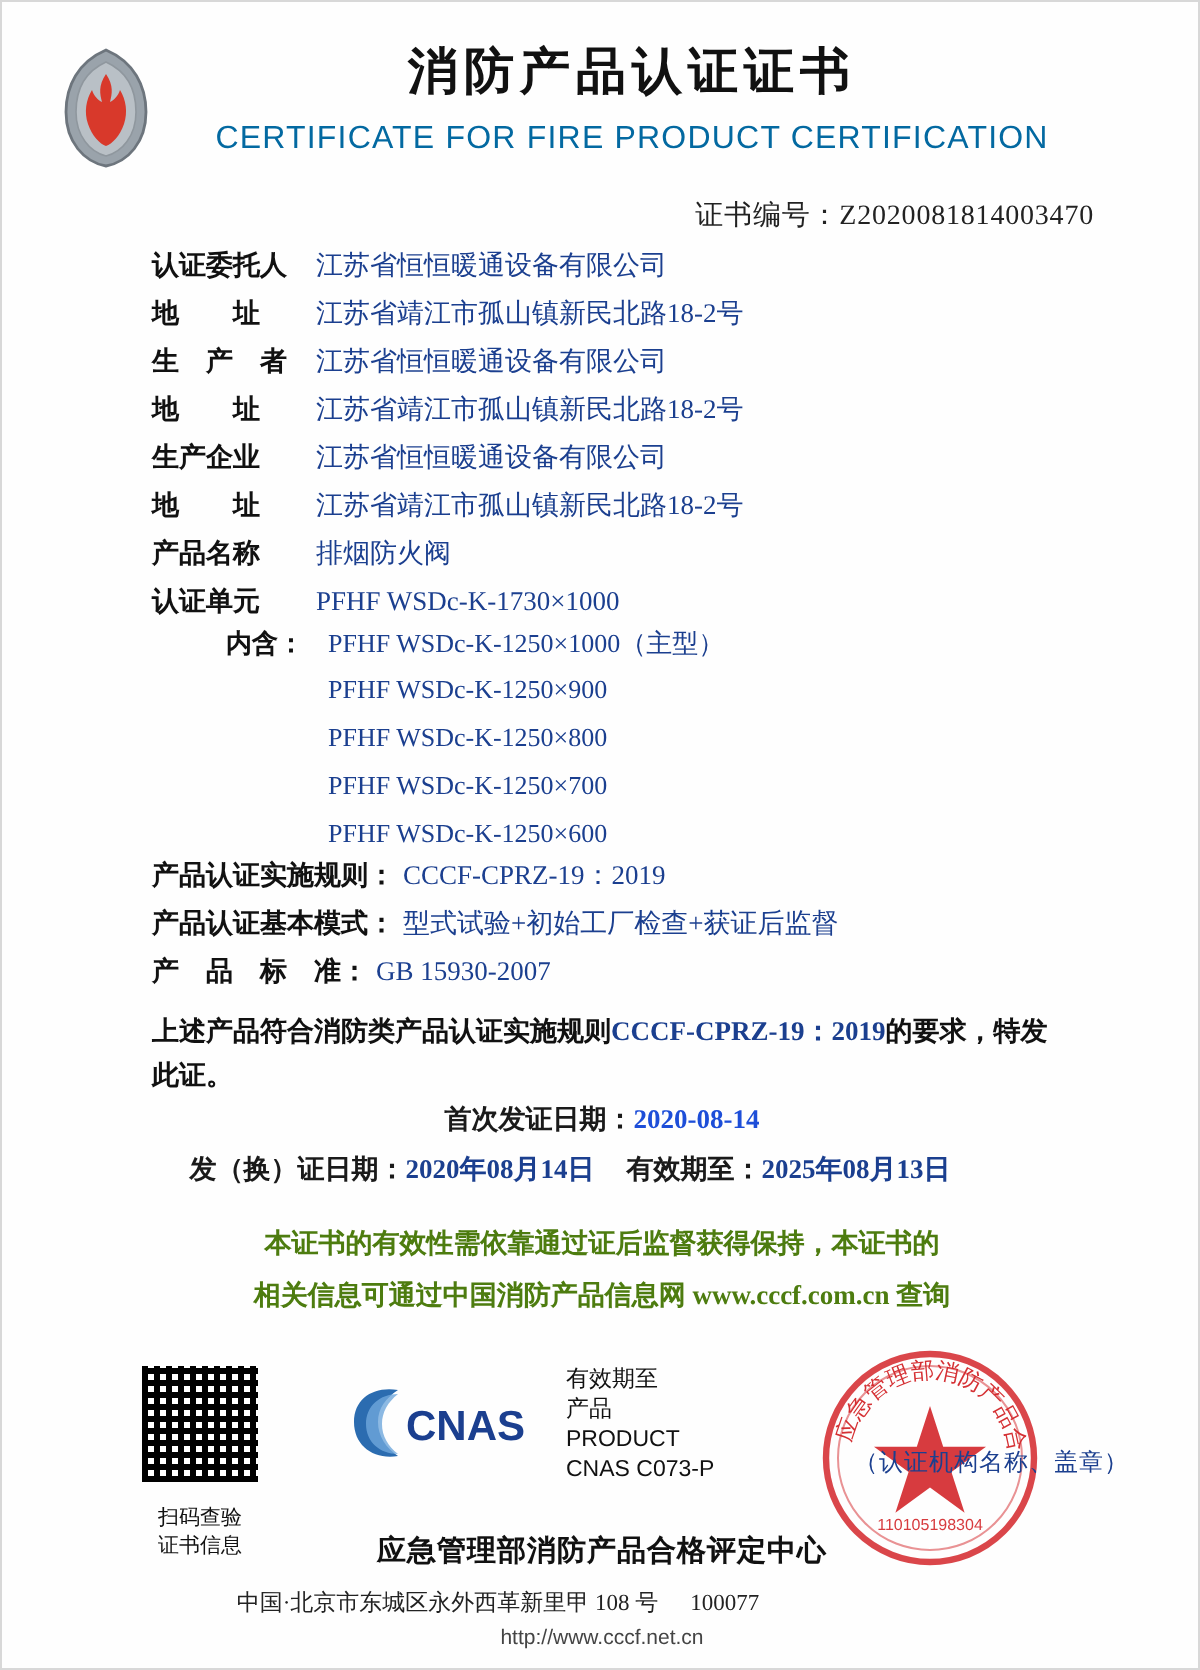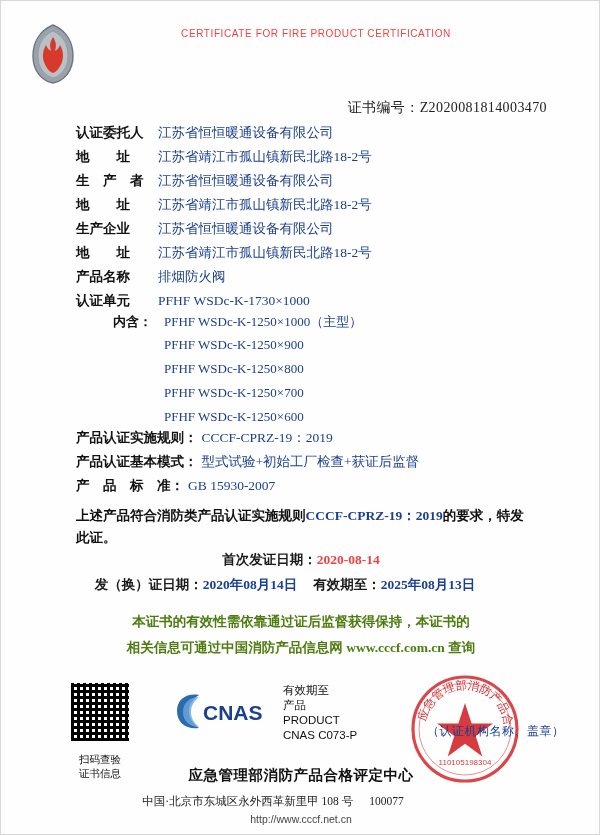--- a/index.html
+++ b/index.html
@@ -34,23 +34,23 @@
     font-family: "Liberation Serif", serif;
     font-size: 25px;
     font-weight: bold;
     letter-spacing: 3px;
     color: #111;
     margin: 0;
     padding-left: 30px;
   }
   .title-en {
     font-family: "Liberation Sans", sans-serif;
-    font-size: 10px;
+    font-size: 16px;
     letter-spacing: 0.6px;
-    color: #ef4444;
+    color: #0369a1;
     margin-top: 9px;
     padding-left: 30px;
   }
   
   .logo {
     position: absolute;
     left: 28px; top: 22px;
     width: 48px; height: 62px;
   }
   
@@ -145,21 +145,21 @@
   }
   
   .date-first {
     position: absolute;
     left: 0; top: 550px;
     width: 600px;
     text-align: center;
     font-size: 13.5px;
     font-weight: bold;
   }
-  .date-first .blue { color: #ef4444; text-align: right; }
+  .date-first .blue { color: #1d4ed8; text-align: right; }
   .date-second {
     position: absolute;
     left: 0; top: 575px;
     width: 568px;
     text-align: center;
     font-size: 13.5px;
     font-weight: bold;
   }
   .date-second .blue { color: #1b3f8f; }
   .date-second .gap { display: inline-block; width: 16px; }
@@ -229,21 +229,20 @@
     letter-spacing: 0.5px;
     color: #111;
   }
   .addr {
     position: absolute;
     left: 0; top: 793px;
     width: 496px;
     text-align: center;
     font-size: 11.5px;
     color: #222;
-    margin-left: 24px;
   }
   .addr .zip { margin-left: 16px; }
   .site {
     position: absolute;
     left: 0; top: 812px;
     width: 600px;
     text-align: center;
     font-size: 10.5px;
     color: #444;
     font-family: "Liberation Sans", sans-serif;
@@ -256,20 +255,21 @@
 
   <div class="logo">
     <svg width="48" height="62" viewBox="0 0 48 62">
       <path d="M24 2 C10 8 4 20 4 33 C4 48 13 58 24 60 C35 58 44 48 44 33 C44 20 38 8 24 2 Z" fill="#9aa3ab" stroke="#6d757d" stroke-width="1.4"></path>
       <path d="M24 8 C13 13 9 22 9 33 C9 45 16 53 24 55 C32 53 39 45 39 33 C39 22 35 13 24 8 Z" fill="#b9c0c6" stroke="#8f979e" stroke-width="0.8"></path>
       <path d="M24 14 C20 20 21 24 22 28 C20 27 18 25 17 22 C14 27 13 33 15 39 C17 45 21 49 24 50 C27 49 31 45 33 39 C35 33 34 27 31 22 C30 25 28 27 26 28 C27 24 28 20 24 14 Z" fill="#d8392b"></path>
     </svg>
   </div>
 
   <div class="header">
+    <div class="title-cn">消防产品认证证书</div>
     <div class="title-en">CERTIFICATE FOR FIRE PRODUCT CERTIFICATION</div>
   </div>
 
   <div class="cert-no">证书编号：Z2020081814003470</div>
 
   <div class="fields">
 
     <div class="row">
       <span class="lab">认证委托人</span>
       <span class="val">江苏省恒恒暖通设备有限公司</span>

